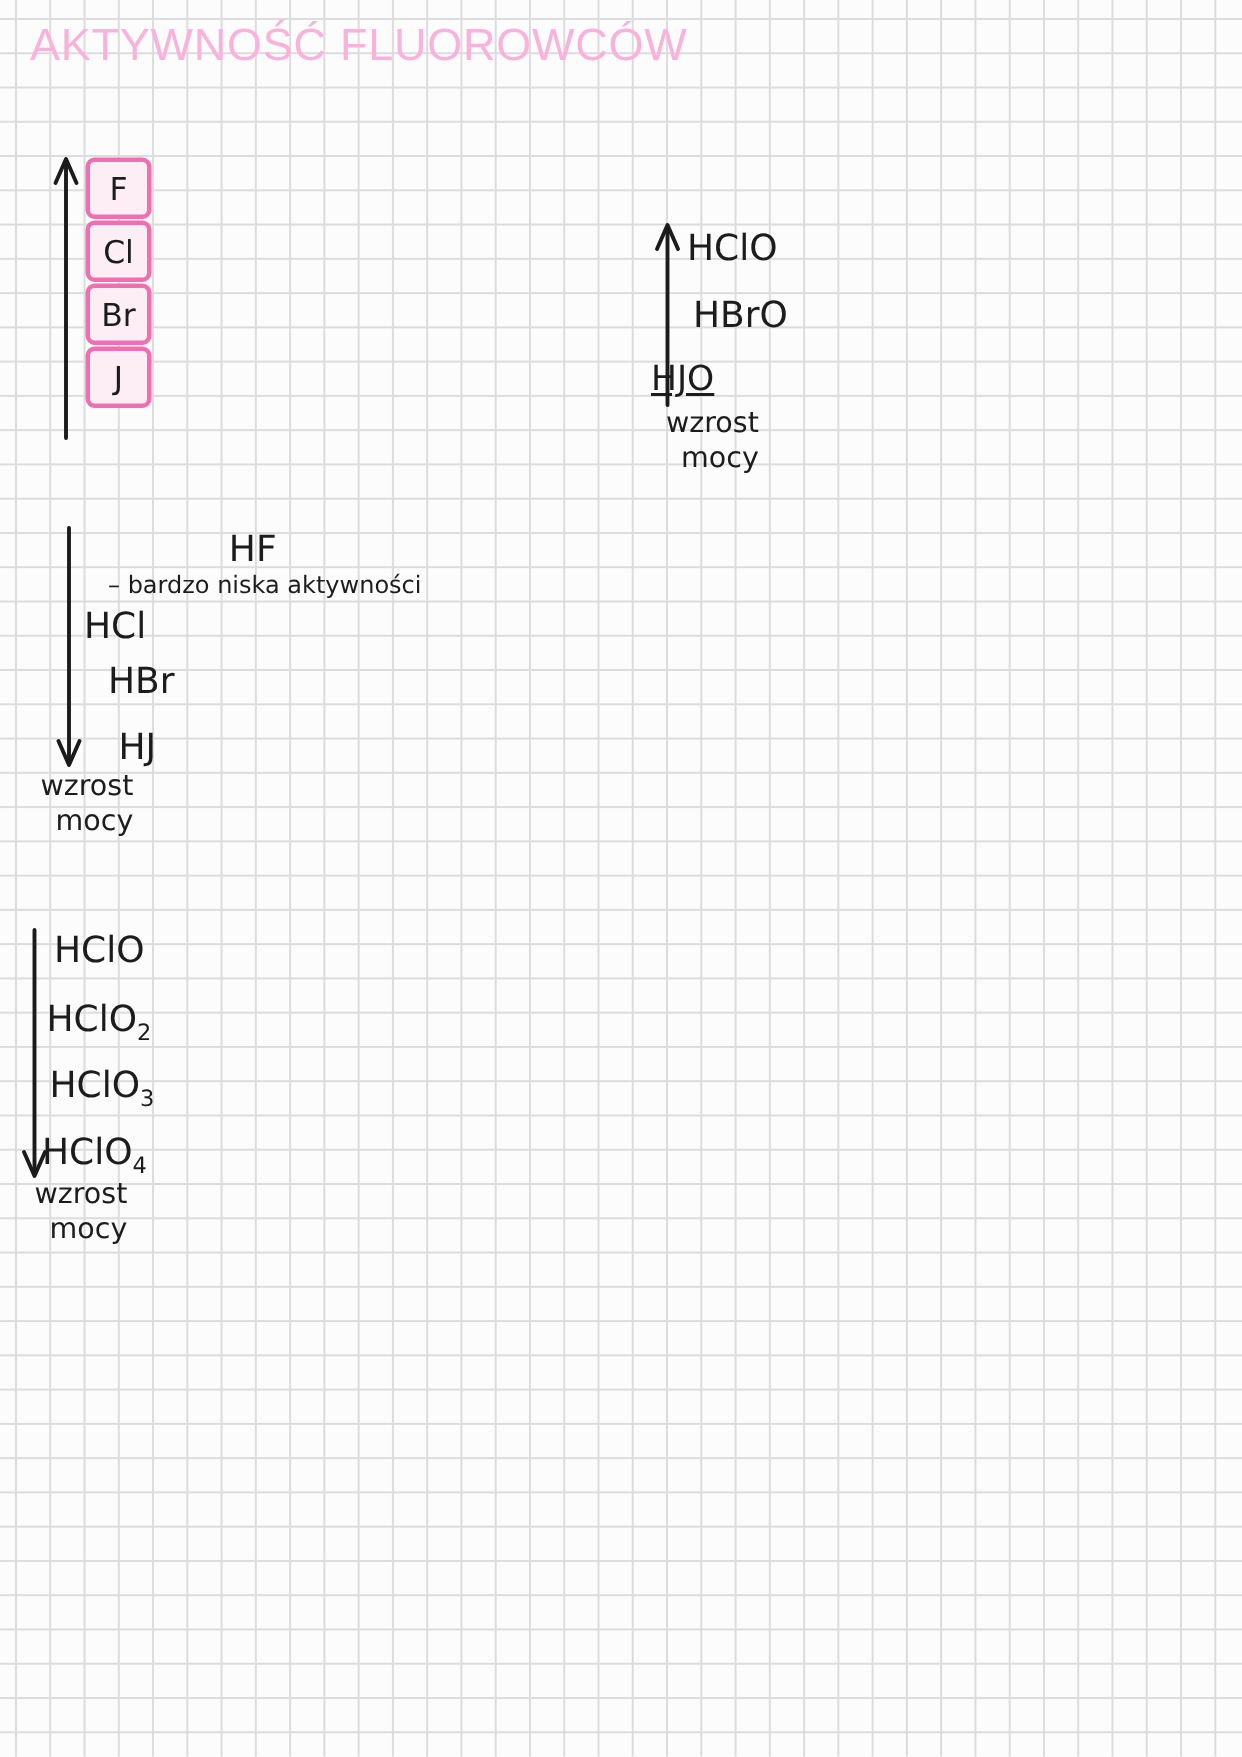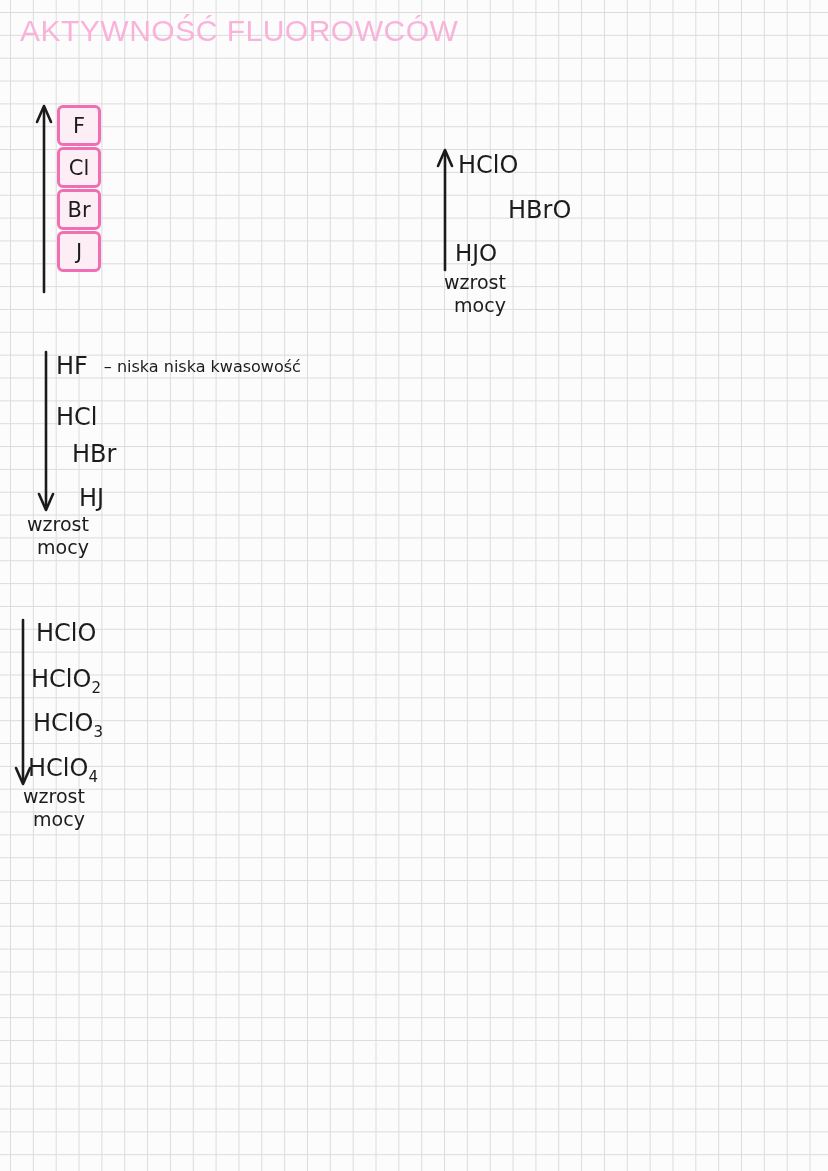--- a/index.html
+++ b/index.html
@@ -82,36 +82,36 @@
     <div class="element-cell">J</div>
   </div>
 
   <svg class="arrow" style="left:434px; top:146px;" width="22" height="128" viewBox="0 0 22 128">
     <path d="M11 124 L11 8" stroke="#1b1b1b" stroke-width="2.6" fill="none" stroke-linecap="round"></path>
     <path d="M4 20 L11 4 L18 20" stroke="#1b1b1b" stroke-width="2.6" fill="none" stroke-linecap="round" stroke-linejoin="round"></path>
   </svg>
   <div class="formula" style="left:458px; top:151px;">
     <span>HClO</span>
   </div>
-  <div class="formula" style="left:462px; top:196px;margin-left:46px;">
+  <div class="formula" style="left:462px; top:196px;">
     <span>HBrO</span>
   </div>
-  <div class="formula" style="left:455px; top:240px; font-size:23px;">
+  <div class="formula" style="left:434px; top:240px; font-size:23px;text-decoration:underline;">
     <span>HJO</span>
   </div>
   <div class="caption" style="left:444px; top:271px;">wzrost
 mocy</div>
 
   <svg class="arrow" style="left:35px; top:348px;" width="22" height="166" viewBox="0 0 22 166">
     <path d="M11 4 L11 158" stroke="#1b1b1b" stroke-width="2.6" fill="none" stroke-linecap="round"></path>
     <path d="M4 146 L11 162 L18 146" stroke="#1b1b1b" stroke-width="2.6" fill="none" stroke-linecap="round" stroke-linejoin="round"></path>
   </svg>
-  <div class="formula" style="left:56px; top:352px;">
+  <div class="formula" style="left:56px; top:352px;flex-direction:column;">
     <span>HF</span>
-    <span class="note">– niska niska kwasowość</span>
+    <span class="note">– bardzo niska aktywności</span>
   </div>
   <div class="formula" style="left:56px; top:403px;">
     <span>HCl</span>
   </div>
   <div class="formula" style="left:72px; top:440px;">
     <span>HBr</span>
   </div>
   <div class="formula" style="left:61px; top:484px;margin-left:18px;">
     <span>HJ</span>
   </div>

